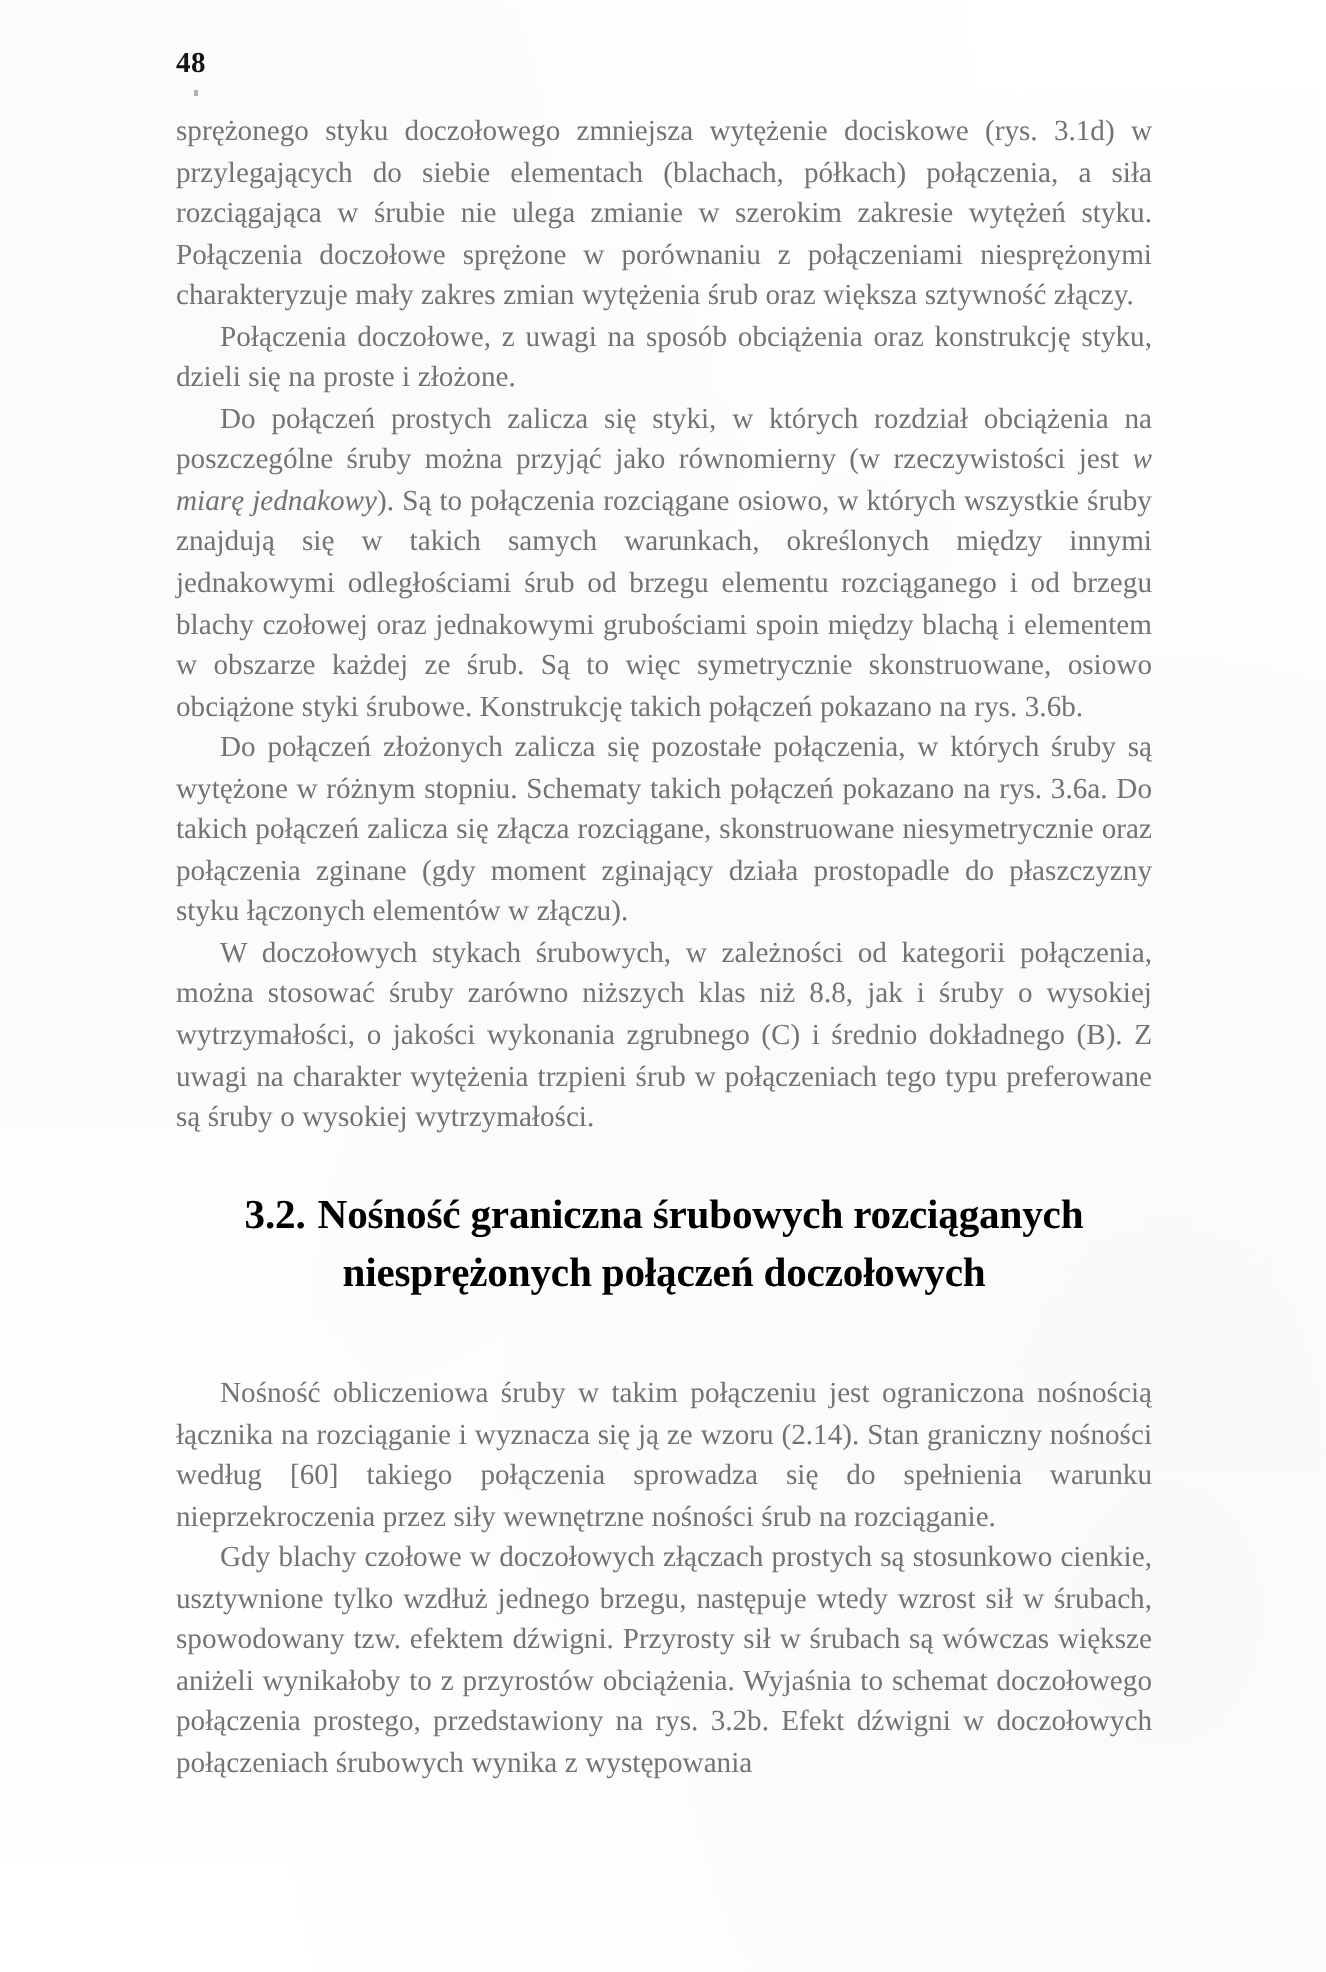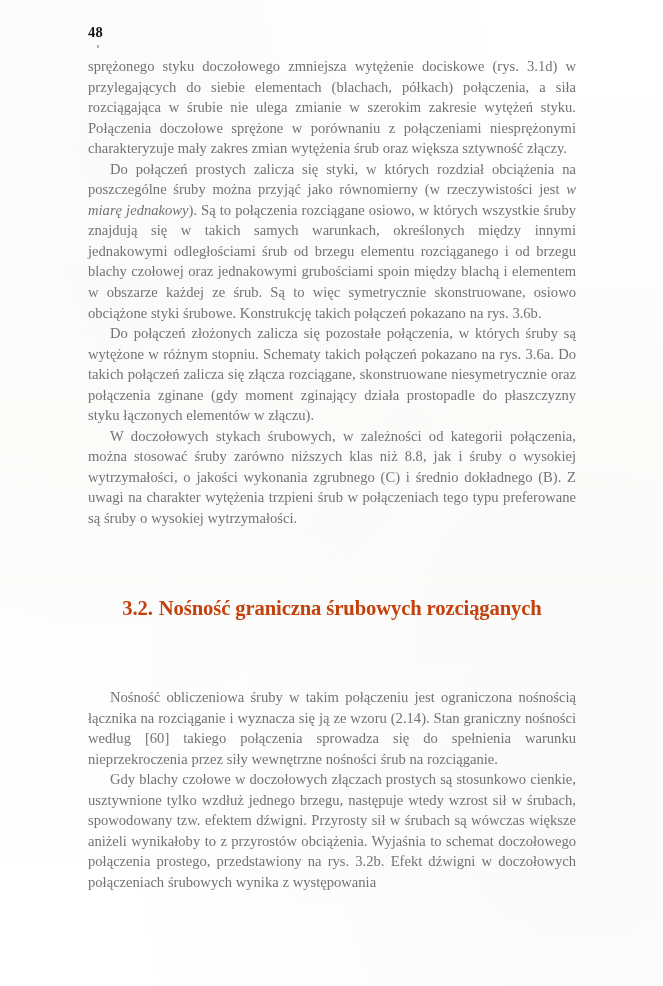--- a/index.html
+++ b/index.html
@@ -84,21 +84,21 @@
 
   h2.section-heading {
     position: absolute;
     left: 88px;
     top: 594px;
     width: 488px;
     margin: 0;
     font-size: 20.6px;
     line-height: 29px;
     font-weight: 700;
-    color: #c2410c;
+    color: #000000;
     text-align: center;
     letter-spacing: -0.1px;
   }
   h2.section-heading .num {
     margin-right: 6px;
   }
 
   .textblock-lower {
     position: absolute;
     left: 88px;
@@ -113,30 +113,31 @@
   <div class="content">
 
     <div class="folio">48</div>
 
     <div class="speck"></div>
 
     <div class="textblock">
 
       <p class="para">sprężonego styku doczołowego zmniejsza wytężenie dociskowe (rys. 3.1d) w przylegających do siebie elementach (blachach, półkach) połączenia, a siła rozciągająca w śrubie nie ulega zmianie w szerokim zakresie wytężeń styku. Połączenia doczołowe sprężone w porównaniu z połączeniami niesprężonymi charakteryzuje mały zakres zmian wytężenia śrub oraz większa sztywność złączy.</p>
 
+      <p class="para indent">Połączenia doczołowe, z uwagi na sposób obciążenia oraz konstrukcję styku, dzieli się na proste i złożone.</p>
 
       <p class="para indent"><span>Do połączeń prostych zalicza się styki, w których rozdział obciążenia na poszczególne śruby można przyjąć jako równomierny (w rzeczywistości jest </span><i>w miarę jednakowy</i><span>). Są to połączenia rozciągane osiowo, w których wszystkie śruby znajdują się w takich samych warunkach, określonych między innymi jednakowymi odległościami śrub od brzegu elementu rozciąganego i od brzegu blachy czołowej oraz jednakowymi grubościami spoin między blachą i elementem w obszarze każdej ze śrub. Są to więc symetrycznie skonstruowane, osiowo obciążone styki śrubowe. Konstrukcję takich połączeń pokazano na rys. 3.6b.</span></p>
 
       <p class="para indent">Do połączeń złożonych zalicza się pozostałe połączenia, w których śruby są wytężone w różnym stopniu. Schematy takich połączeń pokazano na rys. 3.6a. Do takich połączeń zalicza się złącza rozciągane, skonstruowane niesymetrycznie oraz połączenia zginane (gdy moment zginający działa prostopadle do płaszczyzny styku łączonych elementów w złączu).</p>
 
       <p class="para indent">W doczołowych stykach śrubowych, w zależności od kategorii połączenia, można stosować śruby zarówno niższych klas niż 8.8, jak i śruby o wysokiej wytrzymałości, o jakości wykonania zgrubnego (C) i średnio dokładnego (B). Z uwagi na charakter wytężenia trzpieni śrub w połączeniach tego typu preferowane są śruby o wysokiej wytrzymałości.</p>
 
     </div>
 
-    <h2 class="section-heading"><span class="num">3.2.</span><span>Nośność graniczna śrubowych rozciąganych</span><br></h2>
+    <h2 class="section-heading"><span class="num">3.2.</span><span>Nośność graniczna śrubowych rozciąganych</span><br><span>niesprężonych połączeń doczołowych</span></h2>
 
     <div class="textblock-lower">
 
 
       <p class="para indent">Nośność obliczeniowa śruby w takim połączeniu jest ograniczona nośnością łącznika na rozciąganie i wyznacza się ją ze wzoru (2.14). Stan graniczny nośności według [60] takiego połączenia sprowadza się do spełnienia warunku nieprzekroczenia przez siły wewnętrzne nośności śrub na rozciąganie.</p>
 
       <p class="para indent">Gdy blachy czołowe w doczołowych złączach prostych są stosunkowo cienkie, usztywnione tylko wzdłuż jednego brzegu, następuje wtedy wzrost sił w śrubach, spowodowany tzw. efektem dźwigni. Przyrosty sił w śrubach są wówczas większe aniżeli wynikałoby to z przyrostów obciążenia. Wyjaśnia to schemat doczołowego połączenia prostego, przedstawiony na rys. 3.2b. Efekt dźwigni w doczołowych połączeniach śrubowych wynika z występowania</p>
 
     </div>
 

